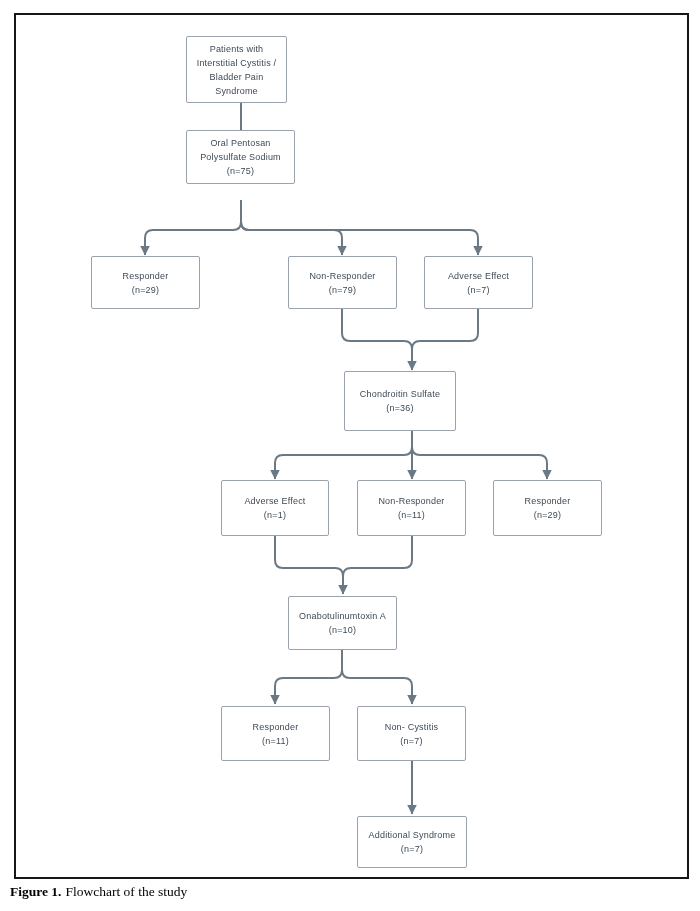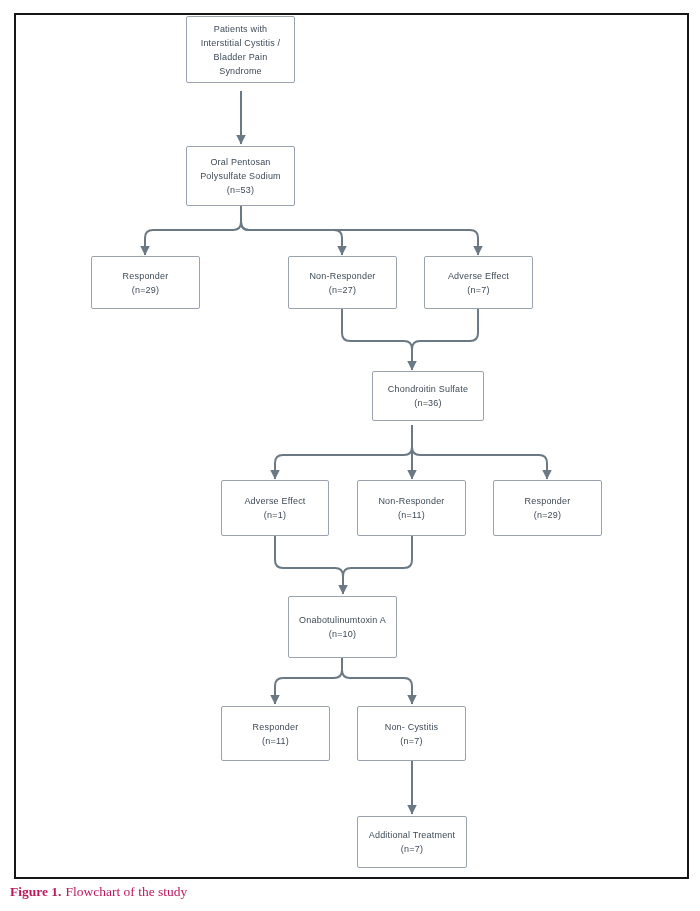--- a/index.html
+++ b/index.html
@@ -51,21 +51,21 @@
   }
   .node-label {
     white-space: pre-line;
   }
   .caption {
     position: absolute;
     left: 10px;
     top: 884px;
     font-family: "Liberation Serif", serif;
     font-size: 13.5px;
-    color: #be185d;
+    color: #000000;
   }
   .caption .cap-label {
     font-weight: bold;
     margin-right: 4px;
   }
 </style>
 </head>
 <body>
 
 <div class="page">
@@ -97,86 +97,86 @@
       <path d="M412,536 V560 Q412,568 404,568 H351 Q343,568 343,576"></path>
       <path d="M343,574 V594" marker-end="url(#arrow)"></path>
 
       <path d="M342,650 V670 Q342,678 334,678 H283 Q275,678 275,686 V704" marker-end="url(#arrow)"></path>
       <path d="M342,650 V670 Q342,678 350,678 H404 Q412,678 412,686 V704" marker-end="url(#arrow)"></path>
 
       <path d="M412,761 V814" marker-end="url(#arrow)"></path>
     </g>
   </svg>
 
-  <div class="node" style="left:186px; top:16px; width:109px; height:67px">
+  <div class="node" style="left:186px; top:36px; width:101px; height:67px">
     <div class="node-label">Patients with
 Interstitial Cystitis /
 Bladder Pain
 Syndrome</div>
     <div class="node-n"></div>
   </div>
 
-  <div class="node" style="left:186px; top:146px; width:109px; height:60px">
+  <div class="node" style="left:186px; top:130px; width:109px; height:54px">
     <div class="node-label">Oral Pentosan
 Polysulfate Sodium</div>
-    <div class="node-n">(n=53)</div>
+    <div class="node-n">(n=75)</div>
   </div>
 
   <div class="node" style="left:91px; top:256px; width:109px; height:53px">
     <div class="node-label">Responder</div>
     <div class="node-n">(n=29)</div>
   </div>
 
   <div class="node" style="left:288px; top:256px; width:109px; height:53px">
     <div class="node-label">Non-Responder</div>
-    <div class="node-n">(n=27)</div>
+    <div class="node-n">(n=79)</div>
   </div>
 
   <div class="node" style="left:424px; top:256px; width:109px; height:53px">
     <div class="node-label">Adverse Effect</div>
     <div class="node-n">(n=7)</div>
   </div>
 
-  <div class="node" style="left:372px; top:371px; width:112px; height:50px">
+  <div class="node" style="left:344px; top:371px; width:112px; height:60px">
     <div class="node-label">Chondroitin Sulfate</div>
     <div class="node-n">(n=36)</div>
   </div>
 
   <div class="node" style="left:221px; top:480px; width:108px; height:56px">
     <div class="node-label">Adverse Effect</div>
     <div class="node-n">(n=1)</div>
   </div>
 
   <div class="node" style="left:357px; top:480px; width:109px; height:56px">
     <div class="node-label">Non-Responder</div>
     <div class="node-n">(n=11)</div>
   </div>
 
   <div class="node" style="left:493px; top:480px; width:109px; height:56px">
     <div class="node-label">Responder</div>
     <div class="node-n">(n=29)</div>
   </div>
 
-  <div class="node" style="left:288px; top:596px; width:109px; height:62px">
+  <div class="node" style="left:288px; top:596px; width:109px; height:54px">
     <div class="node-label">Onabotulinumtoxin A</div>
     <div class="node-n">(n=10)</div>
   </div>
 
   <div class="node" style="left:221px; top:706px; width:109px; height:55px">
     <div class="node-label">Responder</div>
     <div class="node-n">(n=11)</div>
   </div>
 
   <div class="node" style="left:357px; top:706px; width:109px; height:55px">
     <div class="node-label">Non- Cystitis</div>
     <div class="node-n">(n=7)</div>
   </div>
 
   <div class="node" style="left:357px; top:816px; width:110px; height:52px">
-    <div class="node-label">Additional Treatment</div>
+    <div class="node-label">Additional Syndrome</div>
     <div class="node-n">(n=7)</div>
   </div>
 
   <div class="caption">
     <span class="cap-label">Figure 1.</span><span>Flowchart of the study</span>
   </div>
 
 </div>
 
 </body></html>

